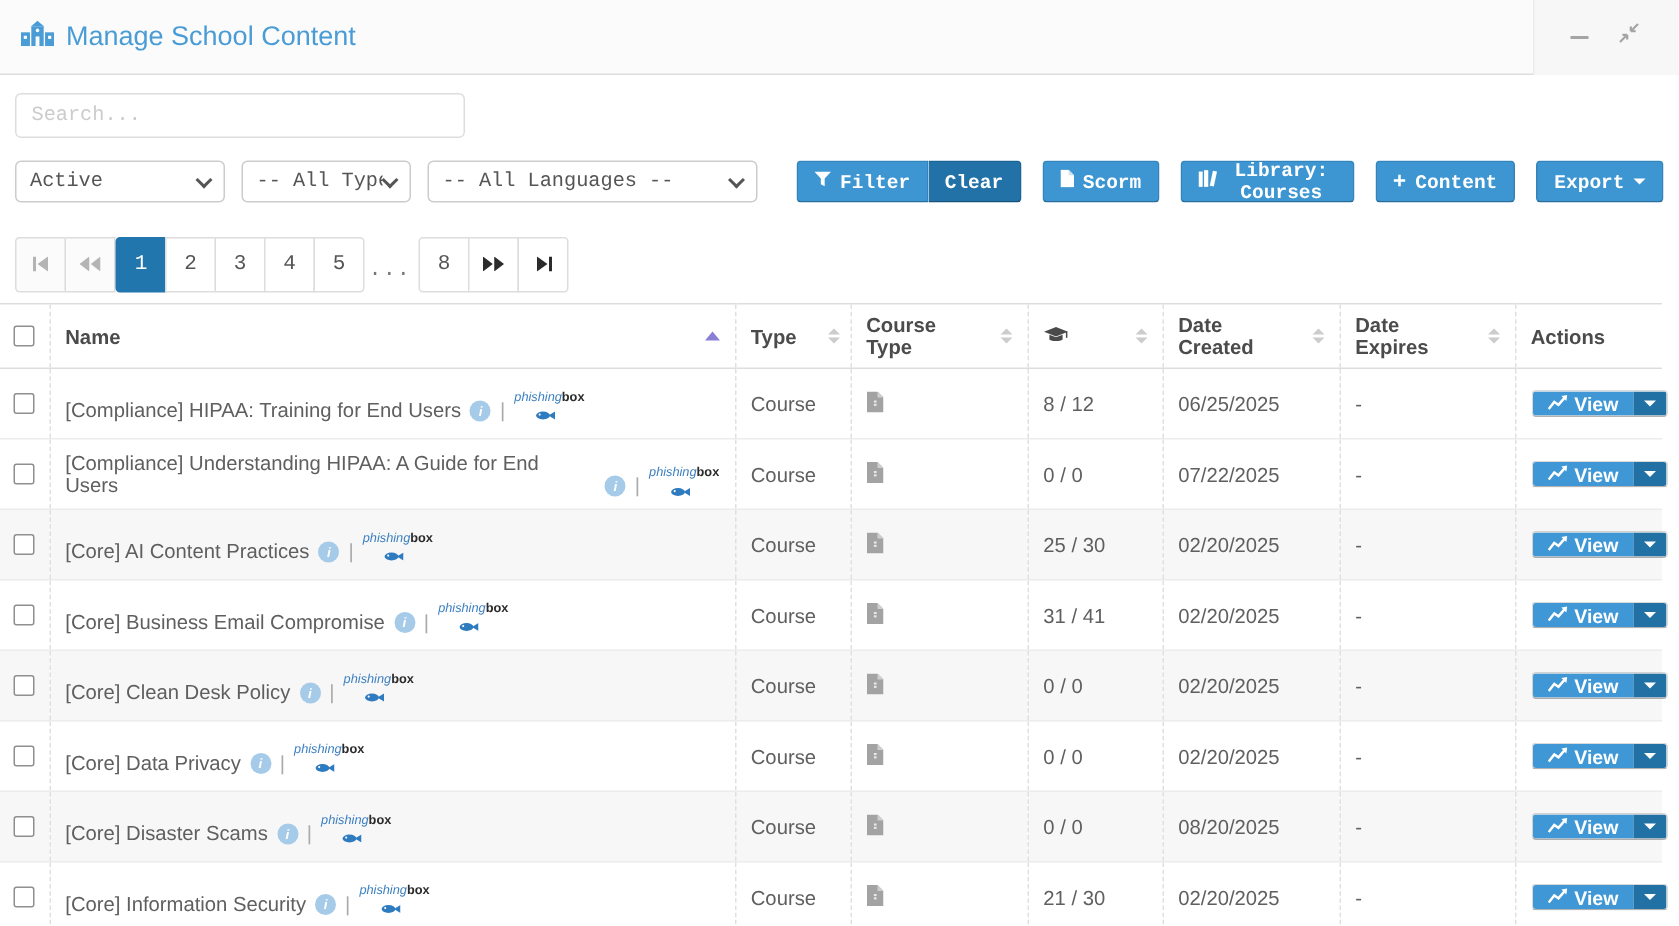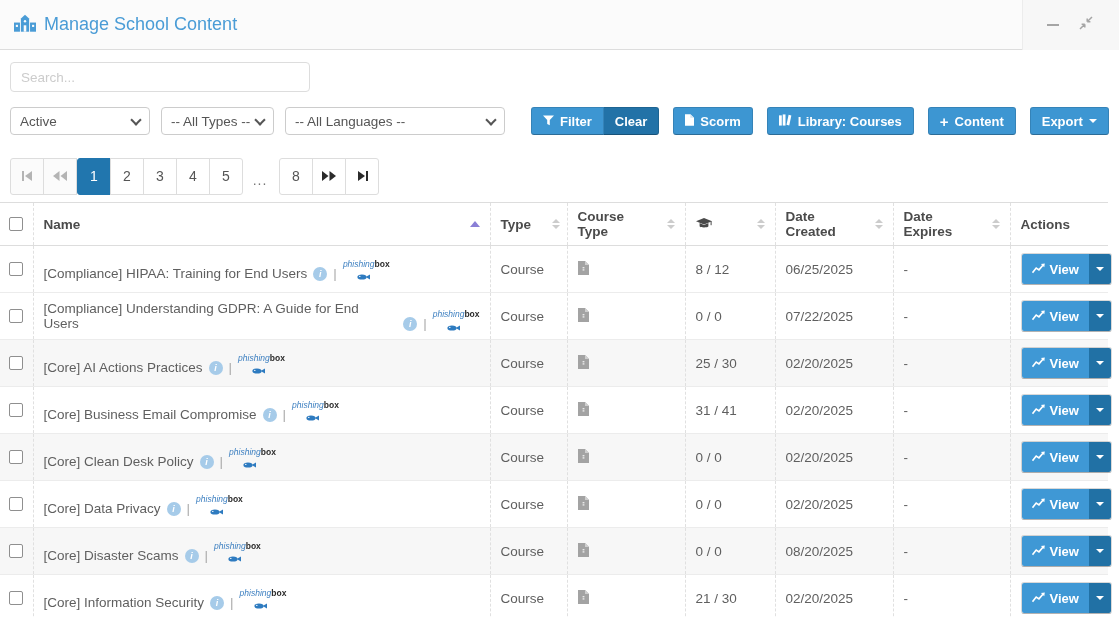--- a/index.html
+++ b/index.html
@@ -10,21 +10,21 @@
   .win-header { height:50px; background:#fbfbfb; border-bottom:1px solid #ddd;
     display:flex; align-items:center; justify-content:space-between; padding:0 0 0 14px; }
   .title-wrap { display:flex; align-items:center; gap:8px; }
   .page-title { font-size:18px; font-weight:400; color:#4a9cd6; }
   .win-controls { display:flex; align-items:center; gap:20px; height:50px;
     padding:0 26px 0 24px; border-left:1px solid #ececec; background:#f7f7f7; }
   .minimize-bar { display:inline-block; width:12px; height:2px; background:#a5a5a5; cursor:pointer; }
 
   
   .content { padding:12px 0 0 0; }
-  .pad { padding:0 10px; }
+  .pad { padding:0 10px;font-family:Liberation Mono, monospace; }
 
   .search-input { width:300px; height:30px; border:1px solid #ddd; border-radius:4px;
     padding:0 10px; font-size:13.5px; color:#555; font-family:inherit; outline:none; }
   .search-input::placeholder { color:#ccc; }
 
   .filter-row { display:flex; align-items:center; margin-top:15px; }
   .sel { position:relative; display:inline-block; margin-right:11px; }
   .sel select { appearance:none; -webkit-appearance:none; height:28px; border:1px solid #ccc;
     border-radius:4px; background:#fff; color:#555; font-size:13.5px; font-family:inherit;
     padding:0 18px 0 9px; outline:none; }
@@ -95,21 +95,21 @@
     font-size:9px; font-weight:700; font-style:italic; display:inline-flex; align-items:center;
     justify-content:center; cursor:pointer; flex:none; }
   .pipe { color:#aaa; }
   .pb-logo { display:inline-flex; flex-direction:column; align-items:flex-start; line-height:1;
     transform:translateY(2px); }
   .pb-text { font-size:8.5px; }
   .pb-text .p1 { color:#3c7fc0; font-style:italic; }
   .pb-text .p2 { color:#2b2b2b; font-weight:700; }
   .pb-fish { margin-left:14px; margin-top:1px; }
 
-  .view-btn { display:inline-flex; height:32px; border-radius:3px; overflow:hidden;
+  .view-btn { display:inline-flex; height:18px; border-radius:3px; overflow:hidden;
     border:1px solid rgba(0,0,0,.15); border-bottom-color:rgba(0,0,0,.3); }
   .view-main { display:inline-flex; align-items:center; gap:5px; background:#3f98d5; color:#fff;
     font-weight:700; font-size:13px; padding:0 10px; cursor:pointer; }
   .view-caret { width:22px; background:#2171a5; display:flex; align-items:center;
     justify-content:center; cursor:pointer; }
 </style>
 </head>
 <body>
 
 <div class="win-header">
@@ -381,21 +381,21 @@
         </span>
       </span>
     </td>
   </tr>
         <tr>
     <td style="padding:0 6px;">
             <input type="checkbox" class="cb" style="">
           </td>
     <td>
       <span class="name-cell">
-        <span class="row-name">[Compliance] Understanding GDPR: A Guide for End Users</span>
+        <span class="row-name">[Compliance] Understanding HIPAA: A Guide for End Users</span>
         <span class="info-dot">i</span>
         <span class="pipe">|</span>
         <span class="pb-logo">
           <span class="pb-text"><span class="p1 pb-p1">phishing</span><span class="p2 pb-p2">box</span></span>
           <span class="pb-fish">
             <svg width="13" height="6" viewBox="0 0 13 6">
                     <ellipse cx="5" cy="3" rx="4.6" ry="2.6" fill="#2e7bc0"></ellipse>
                     <polygon points="13,0.4 13,5.6 8.6,3" fill="#2e7bc0"></polygon>
                     <circle cx="2.8" cy="2.4" r="0.7" fill="#fff"></circle>
                   </svg>
@@ -433,21 +433,21 @@
         </span>
       </span>
     </td>
   </tr>
         <tr class="stripe">
     <td style="padding:0 6px;">
             <input type="checkbox" class="cb" style="">
           </td>
     <td>
       <span class="name-cell">
-        <span class="row-name">[Core] AI Actions Practices</span>
+        <span class="row-name">[Core] AI Content Practices</span>
         <span class="info-dot">i</span>
         <span class="pipe">|</span>
         <span class="pb-logo">
           <span class="pb-text"><span class="p1 pb-p1">phishing</span><span class="p2 pb-p2">box</span></span>
           <span class="pb-fish">
             <svg width="13" height="6" viewBox="0 0 13 6">
                     <ellipse cx="5" cy="3" rx="4.6" ry="2.6" fill="#2e7bc0"></ellipse>
                     <polygon points="13,0.4 13,5.6 8.6,3" fill="#2e7bc0"></polygon>
                     <circle cx="2.8" cy="2.4" r="0.7" fill="#fff"></circle>
                   </svg>

